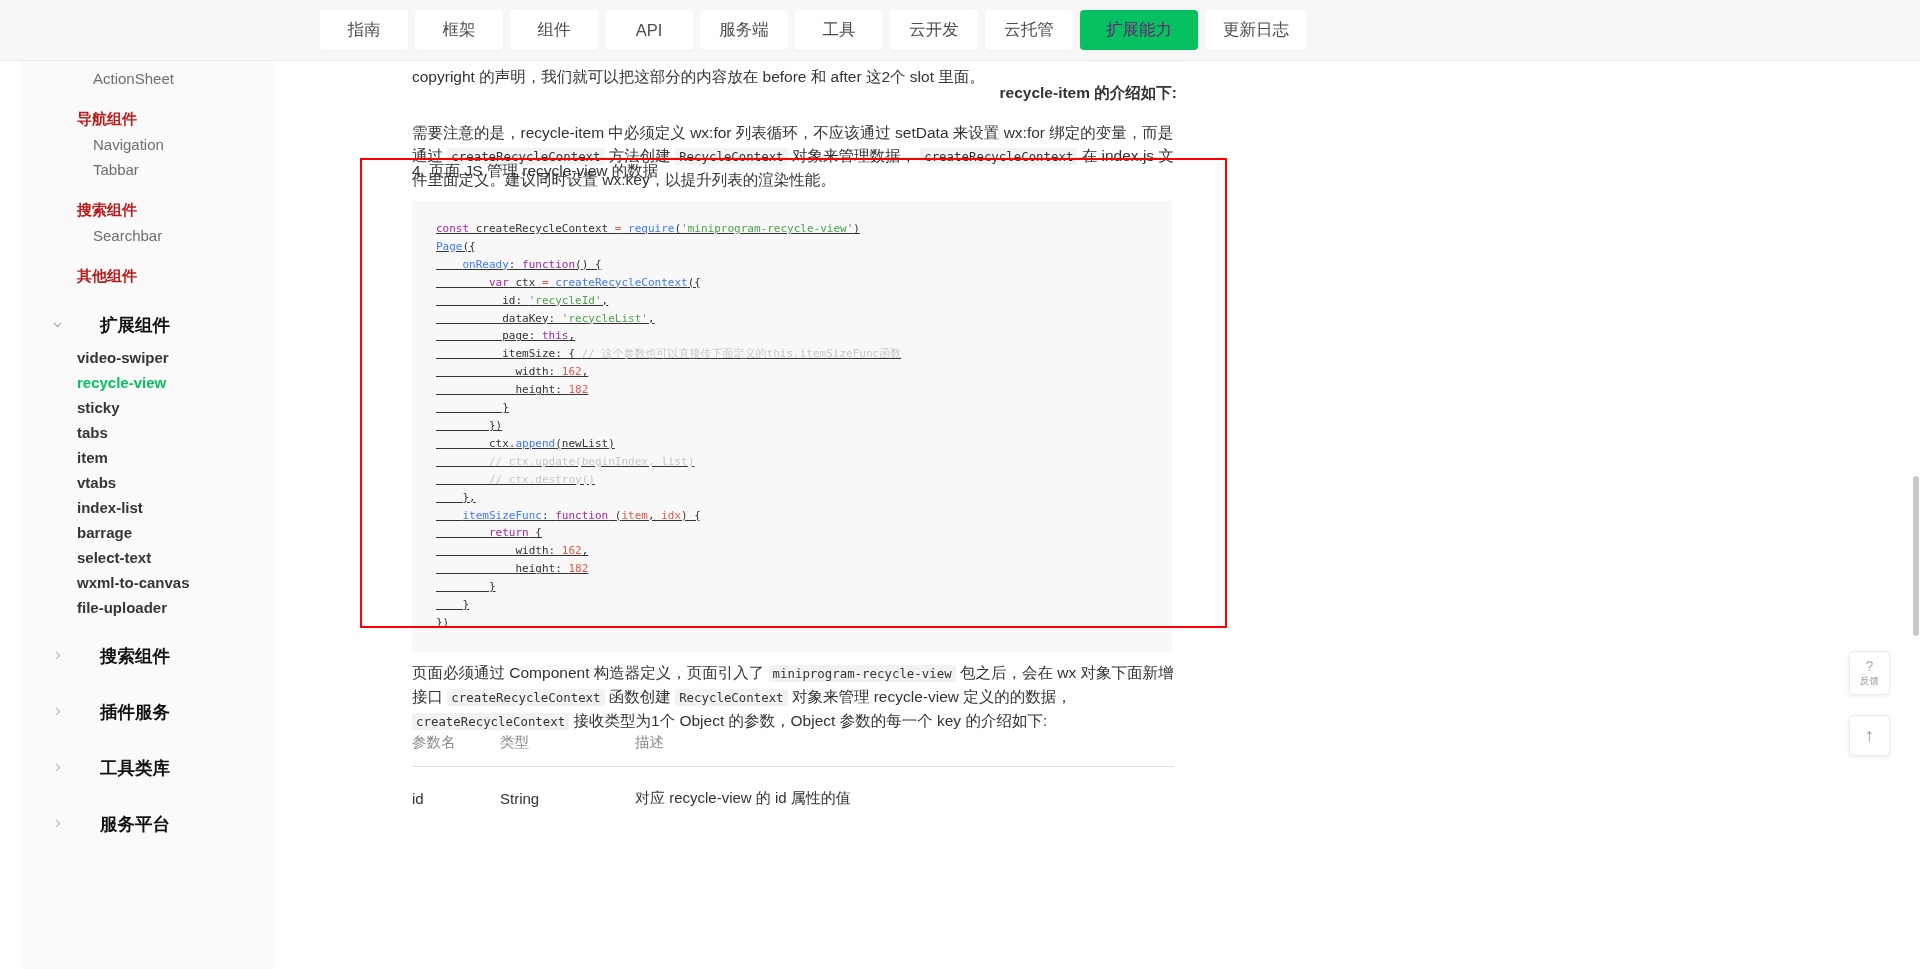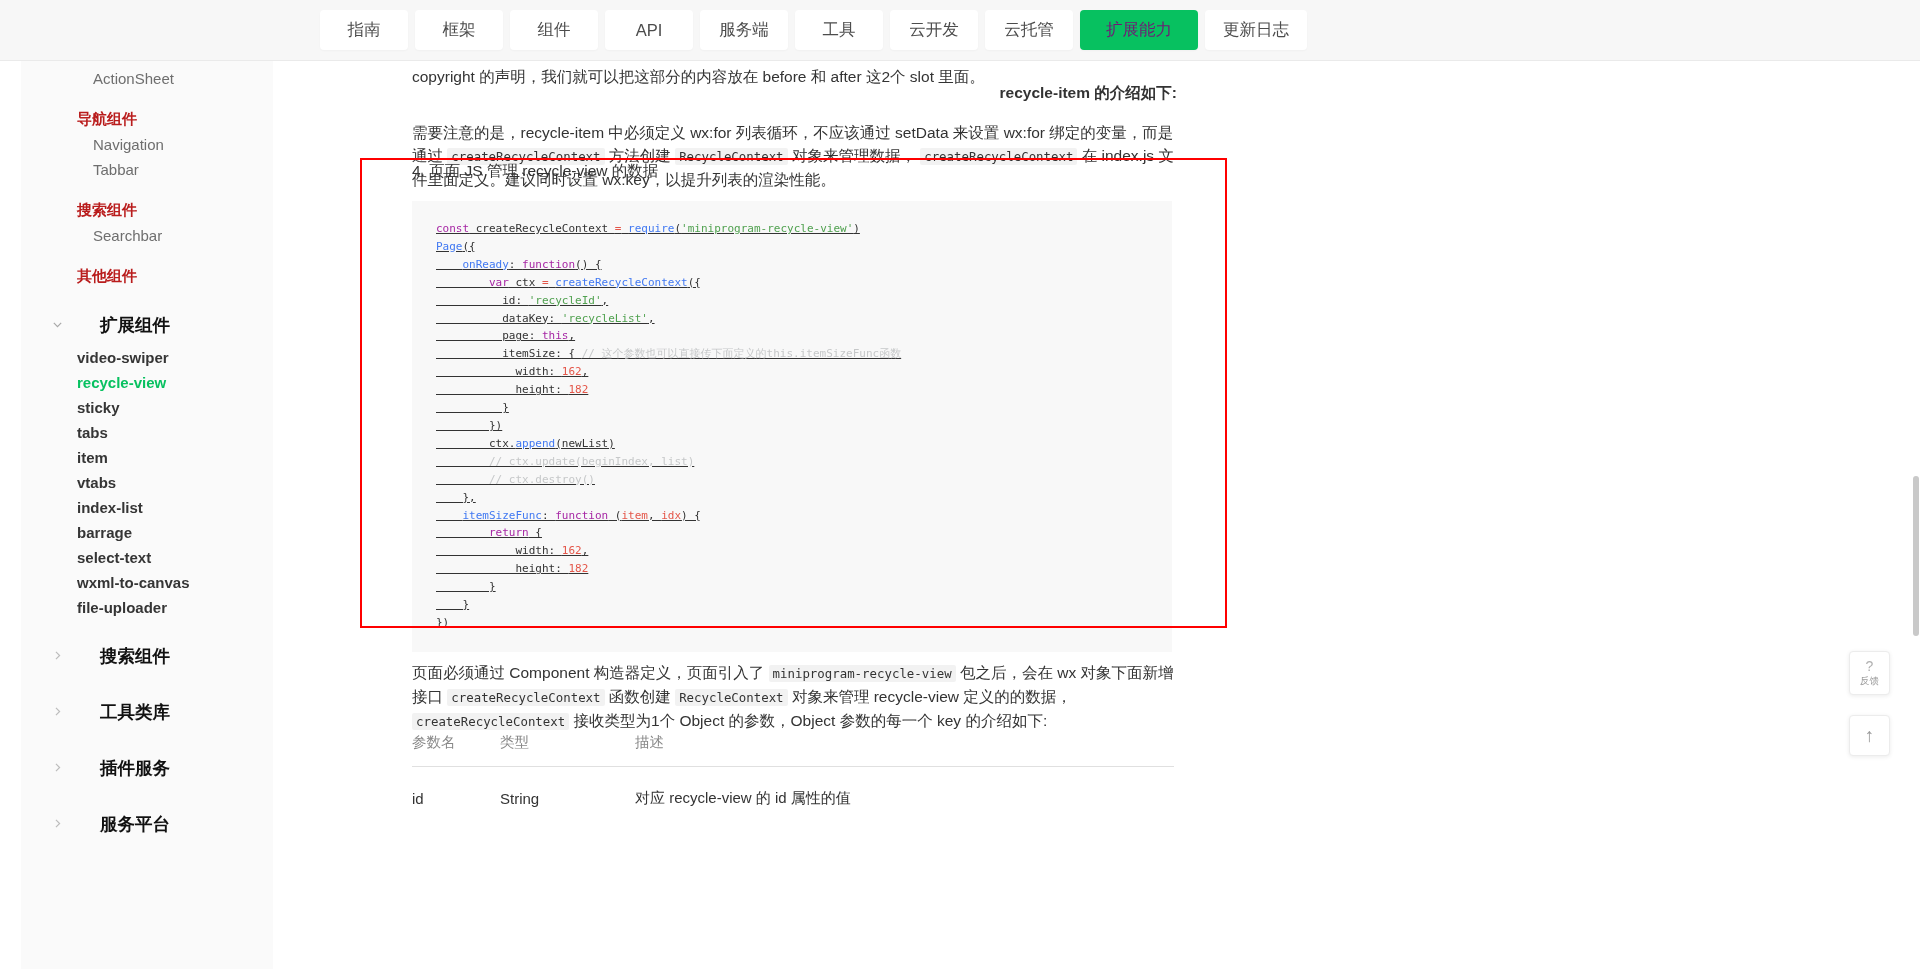--- a/index.html
+++ b/index.html
@@ -302,29 +302,29 @@
           </svg>
       </span>
       <span>搜索组件</span>
     </div>
     <div class="sb-top">
       <span class="caret">
         <svg width="11" height="11" viewBox="0 0 12 12">
             <path d="M4.3 2 L8.3 6 L4.3 10" fill="none" stroke="#bcbcbc" stroke-width="1.3"></path>
           </svg>
       </span>
-      <span>工具类库</span>
+      <span>插件服务</span>
     </div>
     <div class="sb-top">
       <span class="caret">
         <svg width="11" height="11" viewBox="0 0 12 12">
             <path d="M4.3 2 L8.3 6 L4.3 10" fill="none" stroke="#bcbcbc" stroke-width="1.3"></path>
           </svg>
       </span>
-      <span>插件服务</span>
+      <span>工具类库</span>
     </div>
     <div class="sb-top">
       <span class="caret">
         <svg width="11" height="11" viewBox="0 0 12 12">
             <path d="M4.3 2 L8.3 6 L4.3 10" fill="none" stroke="#bcbcbc" stroke-width="1.3"></path>
           </svg>
       </span>
       <span>服务平台</span>
     </div>
 

